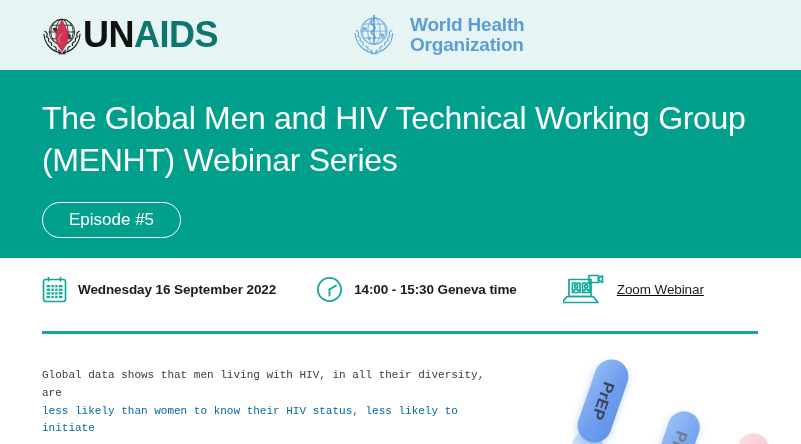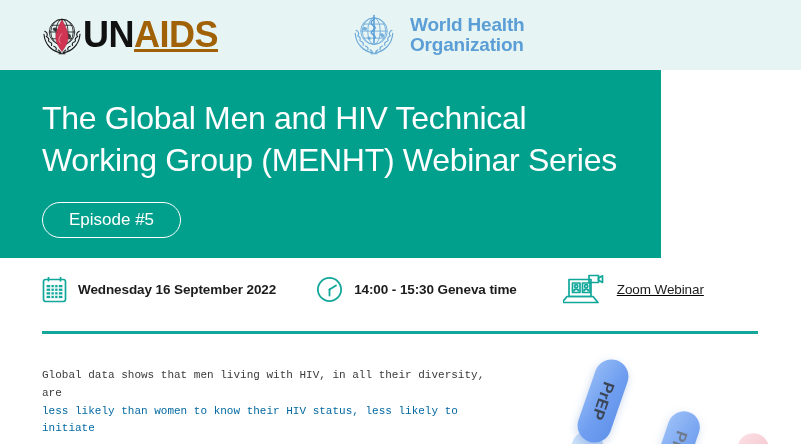--- a/index.html
+++ b/index.html
@@ -18,32 +18,32 @@
     background:#e7f4f4;
     display:flex; align-items:center;
   }
   .unaids-lockup { display:flex; align-items:center; margin-left:38px; }
   .unaids-emblem { width:48px; height:48px; flex:none; }
   .unaids-word {
     font-size:36px; font-weight:700; letter-spacing:-0.5px;
     line-height:1; margin-left:-3px; font-family:"Liberation Sans", sans-serif;
   }
   .un-blk { color:#111111; }
-  .un-red { color:#a16207;text-decoration:underline; }
+  .un-red { color:#0f766e; }
 
   .who-lockup { display:flex; align-items:center; margin-left:130px; }
   .who-emblem { width:52px; height:50px; flex:none; }
   .who-word {
     margin-left:10px; color:#5b9ed6; font-weight:700;
     font-size:19px; line-height:1.06; letter-spacing:-0.2px;
   }
 
   
   .banner {
-    position:absolute; left:0; top:70px; width:661px; height:188px;
+    position:absolute; left:0; top:70px; width:801px; height:188px;
     background:#00a08d; color:#ffffff;
     padding:28px 42px 0 42px;
   }
   .banner-title {
     font-size:32px; font-weight:400; line-height:1.30;
     letter-spacing:-0.3px; max-width:730px;
   }
   .episode-pill {
     display:inline-block; margin-top:21px;
     border:1.6px solid #ffffff; border-radius:999px;

